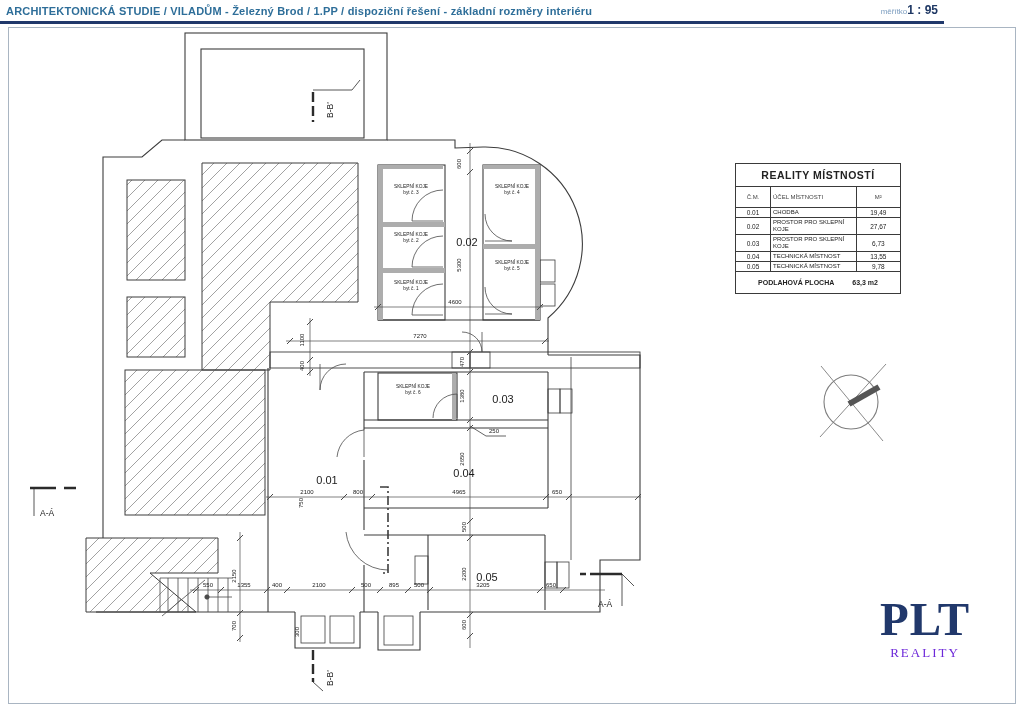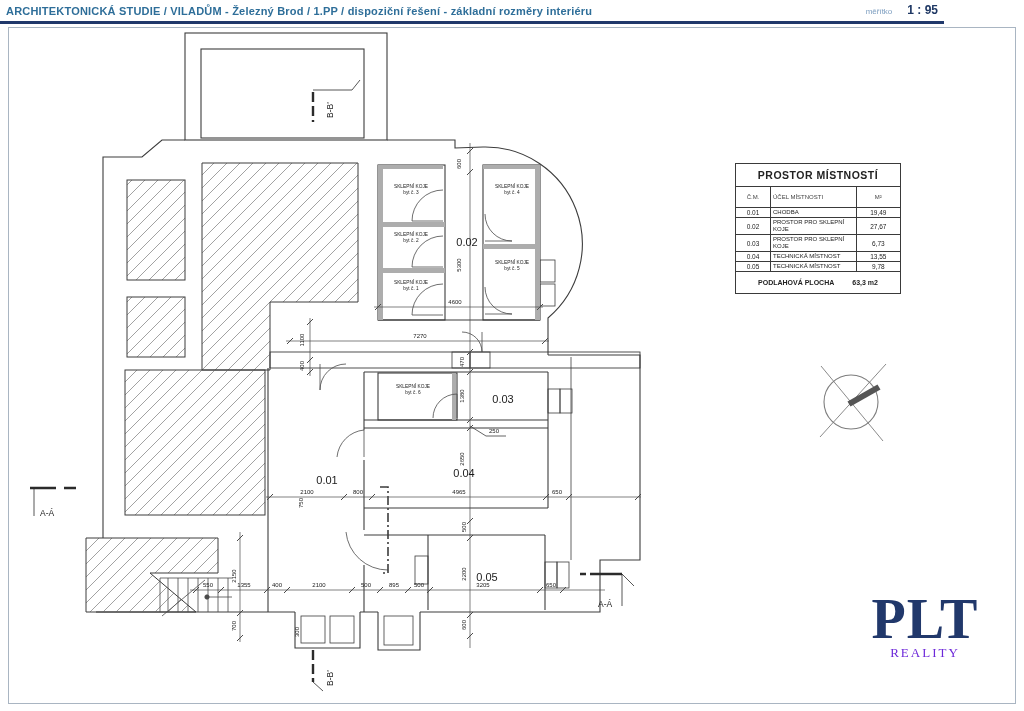--- a/index.html
+++ b/index.html
@@ -1,37 +1,37 @@
 <!DOCTYPE html>
 <html><head>
 <meta charset="utf-8">
 <style>
   html,body{margin:0;padding:0;width:1024px;height:711px;background:#ffffff;overflow:hidden;
             font-family:"Liberation Sans",sans-serif;}
   .titlebar{position:absolute;left:0;top:0;width:944px;height:21px;background:#ffffff;
             border-bottom:3px solid #20386b;display:flex;align-items:center;}
   .title-text{color:#2e6e99;font-size:11px;font-weight:bold;padding-left:6px;letter-spacing:.2px;}
-  .title-right{position:absolute;right:6px;top:3px;display:flex;align-items:baseline;gap:15px;}
+  .title-right{position:absolute;right:6px;top:3px;display:flex;align-items:baseline;gap:0;}
   .scale-label{color:#7d9ec0;font-size:8px;}
   .scale-value{color:#1f3864;font-size:12px;font-weight:bold;}
   .frame{position:absolute;left:8px;top:27px;width:1006px;height:675px;border:1px solid #a9b5c2;}
   svg.plan{position:absolute;left:0;top:0;}
   .legend{position:absolute;left:735px;top:163px;width:166px;border-collapse:collapse;
           background:#fff;}
   .legend td,.legend th{border:1px solid #3a3a3a;color:#222;padding:1px 2px;}
   .legend .lg-title{font-size:10.5px;font-weight:bold;text-align:center;height:20px;letter-spacing:.5px;}
   .legend .lg-head{font-size:6px;color:#444;height:18px;text-align:left;font-weight:normal;}
   .legend .lg-head.c{text-align:center;}
   .legend .num{font-size:6.5px;text-align:center;width:32px;}
   .legend .use{font-size:6px;text-align:left;width:86px;line-height:7px;}
   .legend .area{font-size:6.5px;text-align:center;width:42px;}
   .legend .lg-foot{font-size:7px;font-weight:bold;height:19px;}
   .lg-foot-in{display:flex;justify-content:center;gap:18px;align-items:center;}
   .logo{position:absolute;left:858px;top:595px;width:134px;text-align:center;}
-  .logo-main{font-family:"Liberation Serif",serif;font-size:56px;font-weight:bold;
+  .logo-main{font-family:"Liberation Serif",serif;font-size:47px;font-weight:bold;
              color:#21386b;line-height:48px;letter-spacing:1px;}
   .logo-sub{font-family:"Liberation Serif",serif;font-size:13px;color:#6d28d9;
             letter-spacing:2px;margin-top:2px;}
 </style>
 </head>
 <body>
 
 <div class="titlebar">
   <span class="title-text">ARCHITEKTONICKÁ STUDIE / VILADŮM - Železný Brod / 1.PP / dispoziční řešení - základní rozměry interiéru</span>
   <span class="title-right">
@@ -254,21 +254,21 @@
     <text x="40" y="516">A-Á</text>
     <text x="598" y="607">A-Á</text>
     <text x="333" y="118" transform="rotate(-90 333 118)">B-B'</text>
     <text x="333" y="686" transform="rotate(-90 333 686)">B-B'</text>
   </g>
 </svg>
 
 <table class="legend">
   <tbody id="legend-body">
     <tr>
-        <td class="lg-title" colspan="3">PROSTOR MÍSTNOSTÍ</td>
+        <td class="lg-title" colspan="3">REALITY MÍSTNOSTÍ</td>
       </tr>
     <tr>
       <td class="lg-head c">Č.M.</td>
       <td class="lg-head">ÚČEL MÍSTNOSTI</td>
       <td class="lg-head c">M²</td>
     </tr>
   </tbody>
   <tbody id="legend-rows">
       <tr>
         <td class="num">0.01</td>

